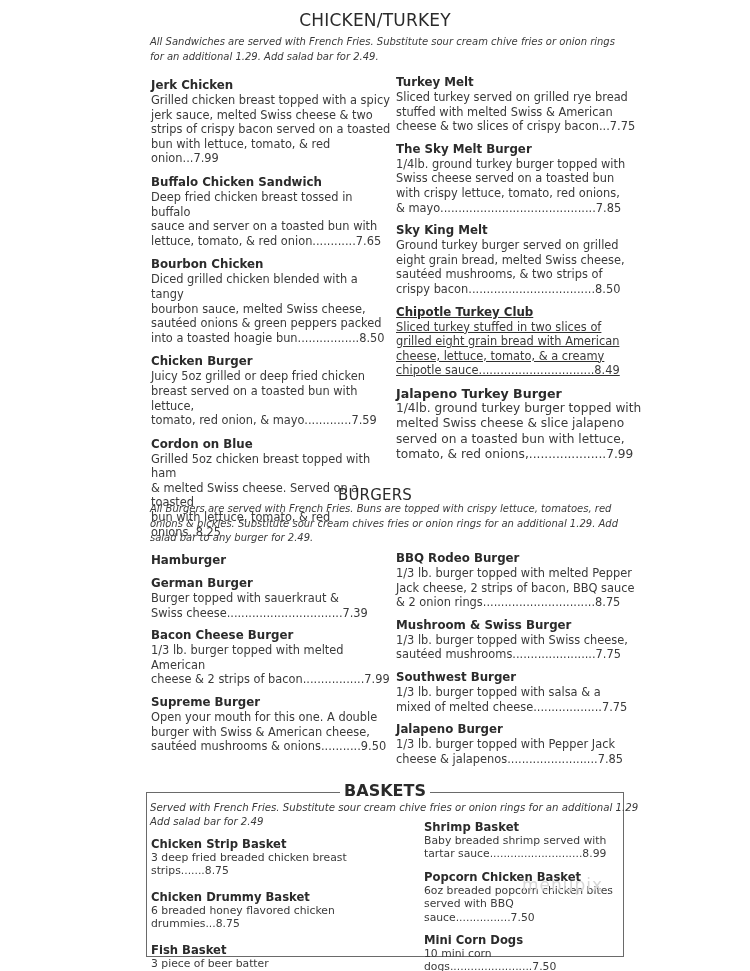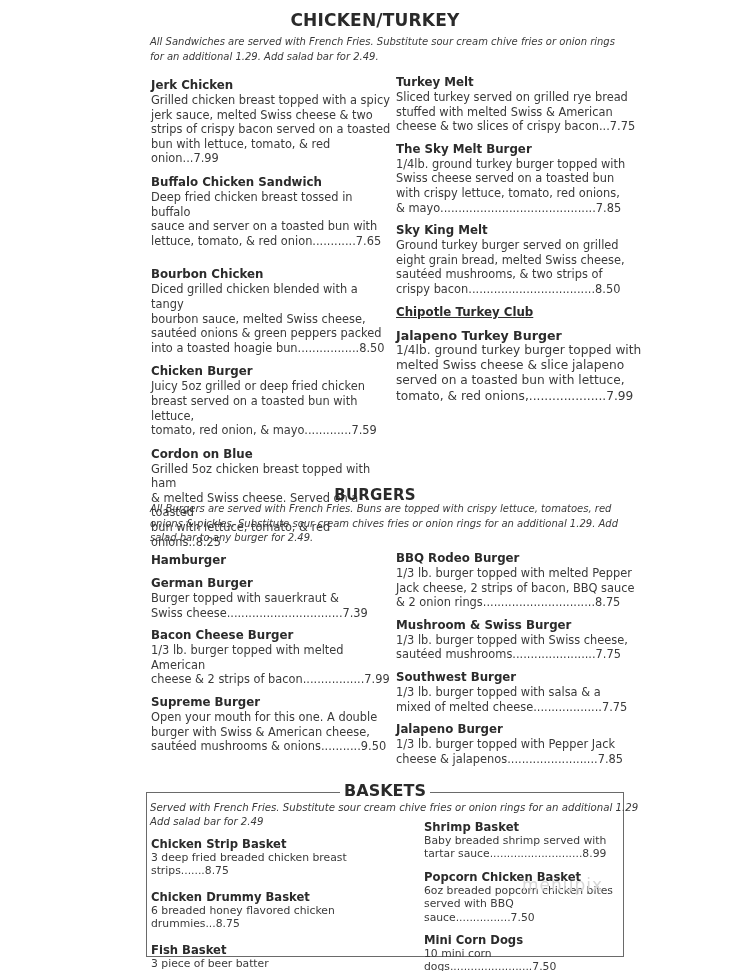--- a/index.html
+++ b/index.html
@@ -3,21 +3,21 @@
 <meta charset="utf-8">
 <style>
   html, body { margin: 0; padding: 0; background: #ffffff; }
   body {
     width: 750px; height: 971px; position: relative; overflow: hidden;
     font-family: "DejaVu Sans", "Liberation Sans", sans-serif;
     color: #2e2e2e;
   }
   .section-title {
     position: absolute; left: 0; width: 750px; text-align: center;
-    font-weight: bold; color: #2a2a2a; letter-spacing: 0.2px;
+    font-weight: normal; color: #2a2a2a; letter-spacing: 0.2px;
   }
   .intro {
     position: absolute; font-style: italic; font-size: 10px; line-height: 15px;
     color: #3a3a3a;
   }
   .col { position: absolute; }
   .item { margin: 0; }
   .item-name { font-weight: bold; font-size: 11.8px; line-height: 15px; color: #2b2b2b; }
   .item-desc { font-size: 11.4px; line-height: 14.6px; color: #3a3a3a; white-space: pre-line; }
   .baskets-box {
@@ -44,21 +44,21 @@
 <div class="intro" style="left:150px; top:34px; width:480px;">All Sandwiches are served with French Fries.  Substitute sour cream chive fries or onion rings for an additional 1.29. Add salad bar for 2.49.</div>
 
 <div class="col" style="left:151px; top:78px; width:240px;">
   <div class="item" style="margin-bottom:9px;">
     <div class="item-name">Jerk Chicken</div>
     <div class="item-desc">Grilled chicken breast topped with a spicy
 jerk sauce, melted Swiss cheese &amp; two
 strips of crispy bacon served on a toasted
 bun with lettuce, tomato, &amp; red onion...7.99</div>
   </div>
-  <div class="item" style="margin-bottom:19px;">
+  <div class="item" style="margin-bottom:9px;">
     <div class="item-name">Buffalo Chicken Sandwich</div>
     <div class="item-desc">Deep fried chicken breast tossed in buffalo
 sauce and server on a toasted bun with
 lettuce, tomato, &amp; red onion............7.65</div>
   </div>
   <div class="item" style="margin-bottom:9px;">
     <div class="item-name">Bourbon Chicken</div>
     <div class="item-desc">Diced grilled chicken blended with a tangy
 bourbon sauce, melted Swiss cheese,
 sautéed onions &amp; green peppers packed
@@ -94,20 +94,24 @@
   </div>
   <div class="item" style="margin-bottom:8px;">
     <div class="item-name">Sky King Melt</div>
     <div class="item-desc">Ground turkey burger served on grilled
 eight grain bread, melted Swiss cheese,
 sautéed mushrooms, &amp; two strips of
 crispy bacon...................................8.50</div>
   </div>
   <div class="item" style="margin-bottom:8px;text-decoration:underline;">
     <div class="item-name">Chipotle Turkey Club</div>
+    <div class="item-desc">Sliced turkey stuffed in two slices of
+grilled eight grain bread with American
+cheese, lettuce, tomato, &amp; a creamy
+chipotle sauce................................8.49</div>
   </div>
   <div class="item">
     <div class="item-name" style="font-size:12.6px;">Jalapeno Turkey Burger</div>
     <div class="item-desc" style="font-size:12.2px; line-height:15.4px;">1/4lb. ground turkey burger topped with
 melted Swiss cheese &amp; slice jalapeno
 served on a toasted bun with lettuce,
 tomato, &amp; red onions,....................7.99</div>
   </div>
 </div>
 

